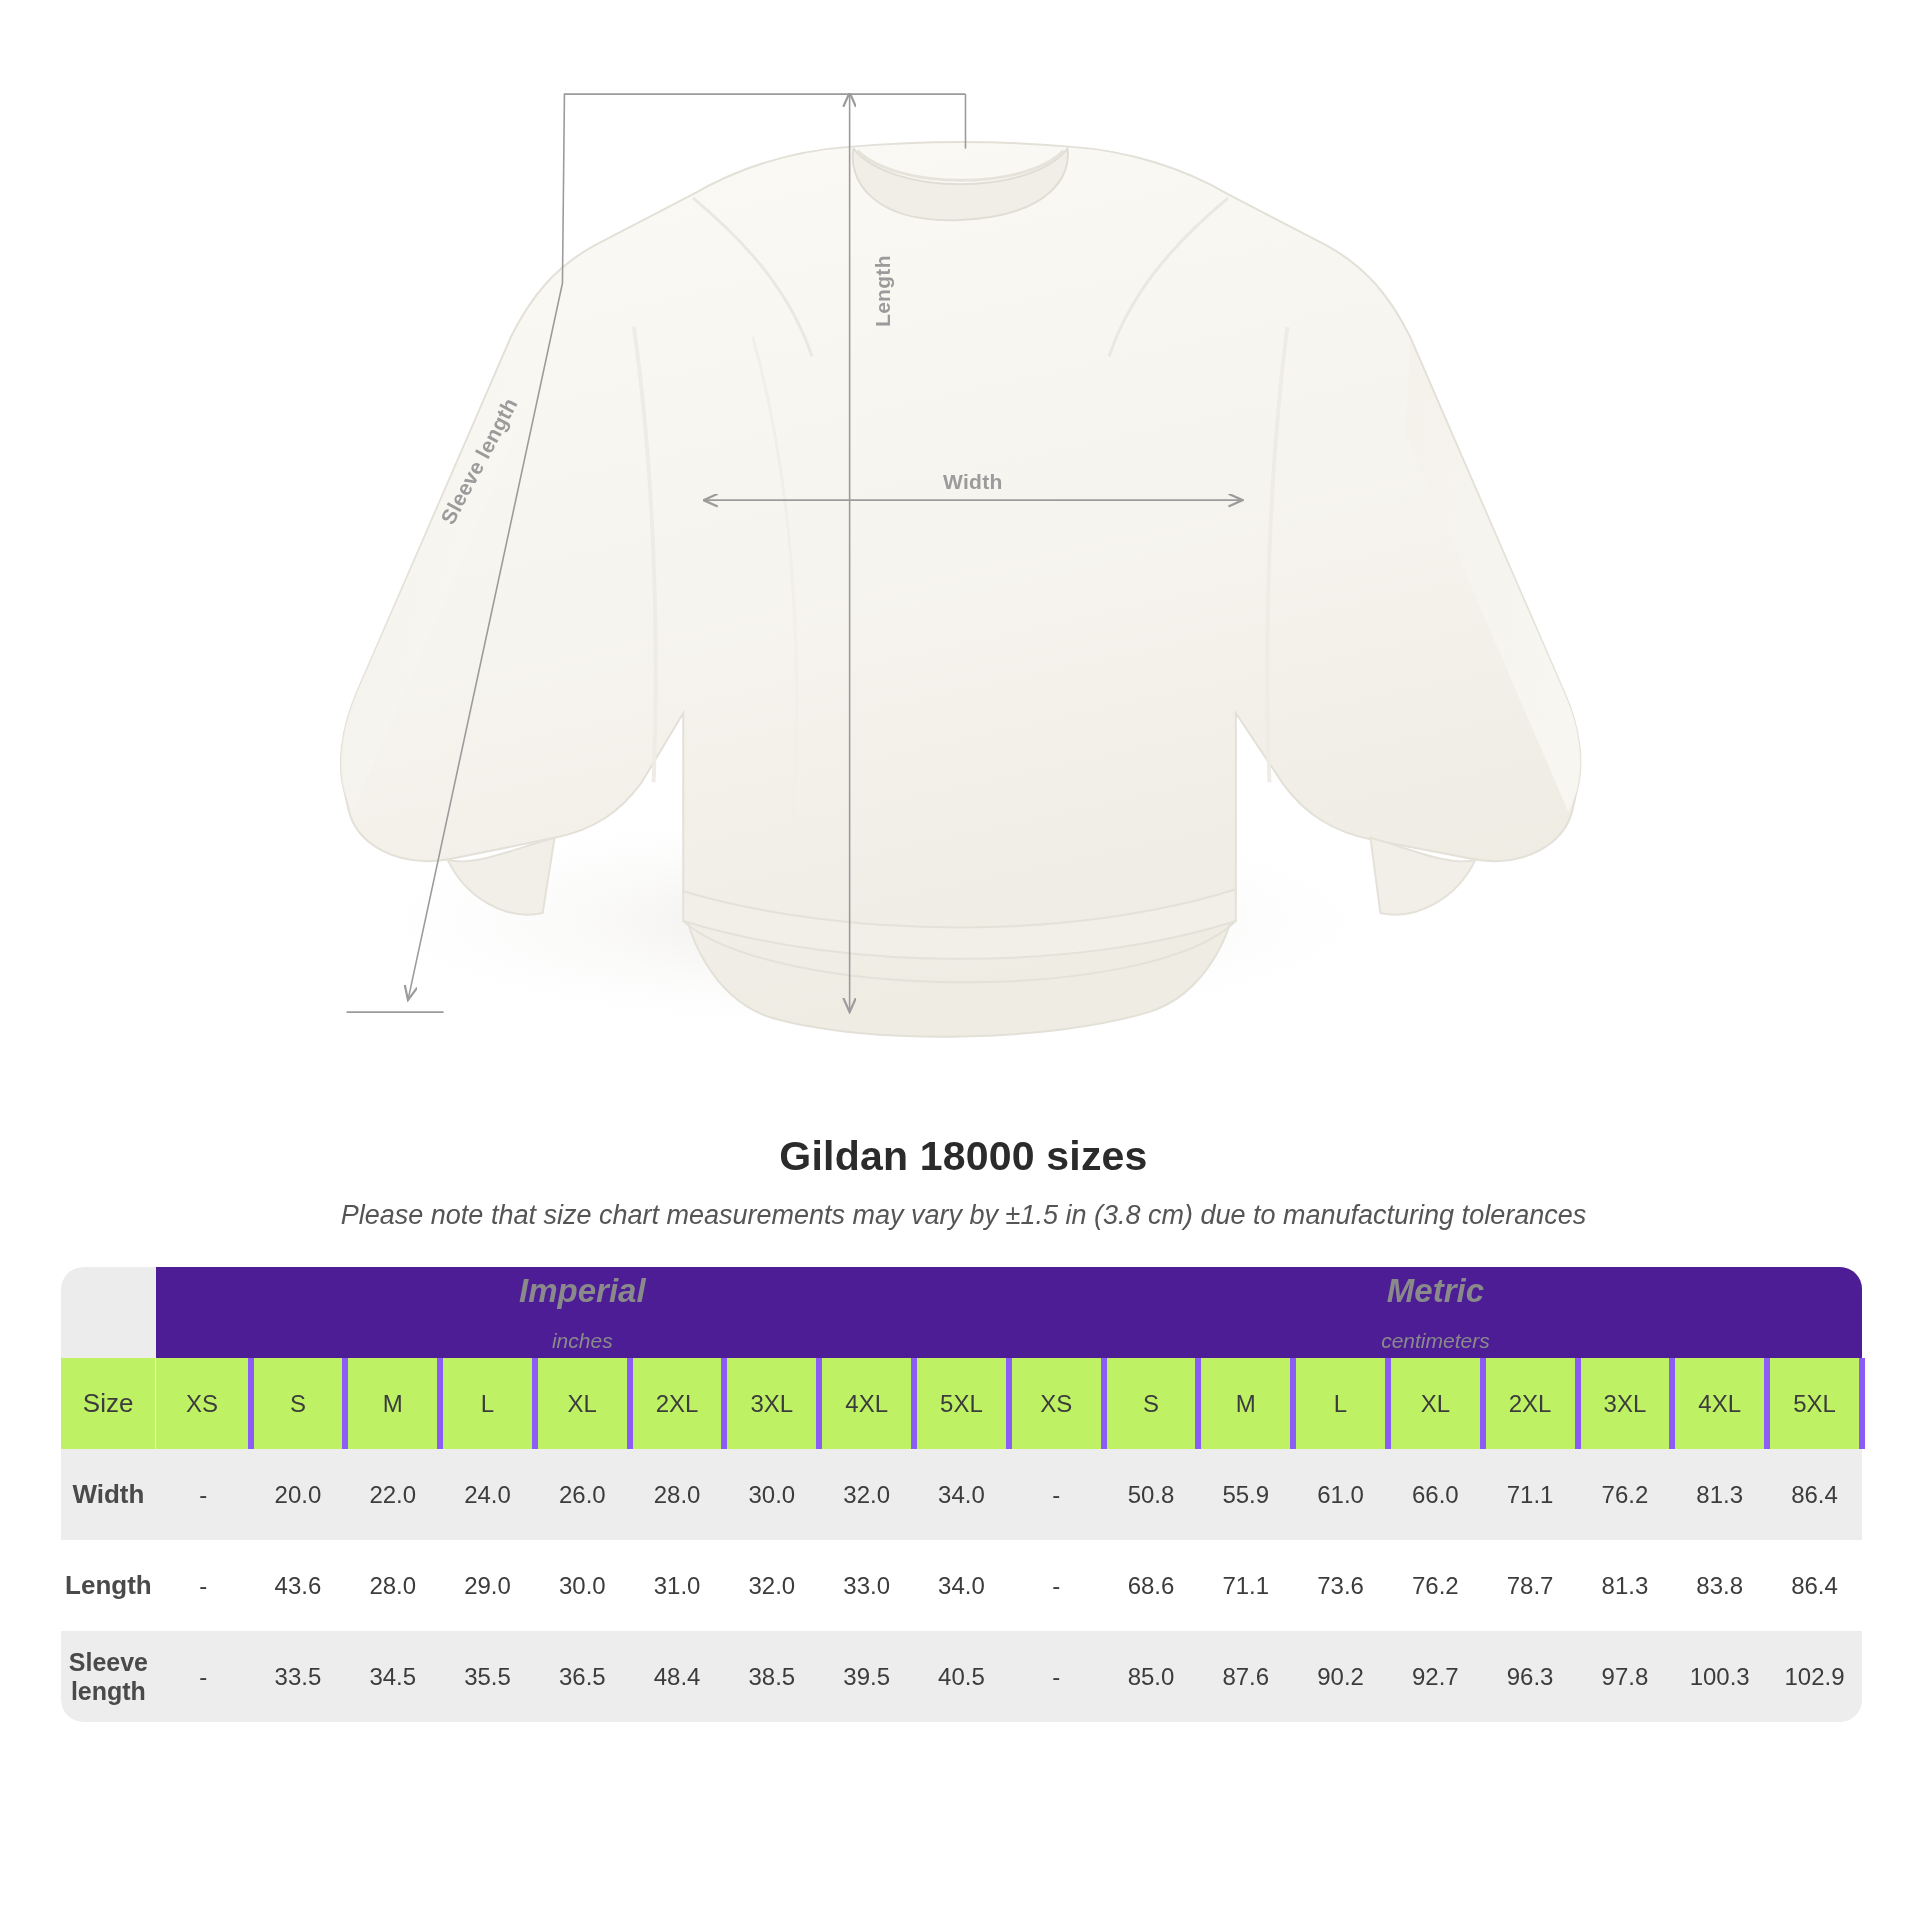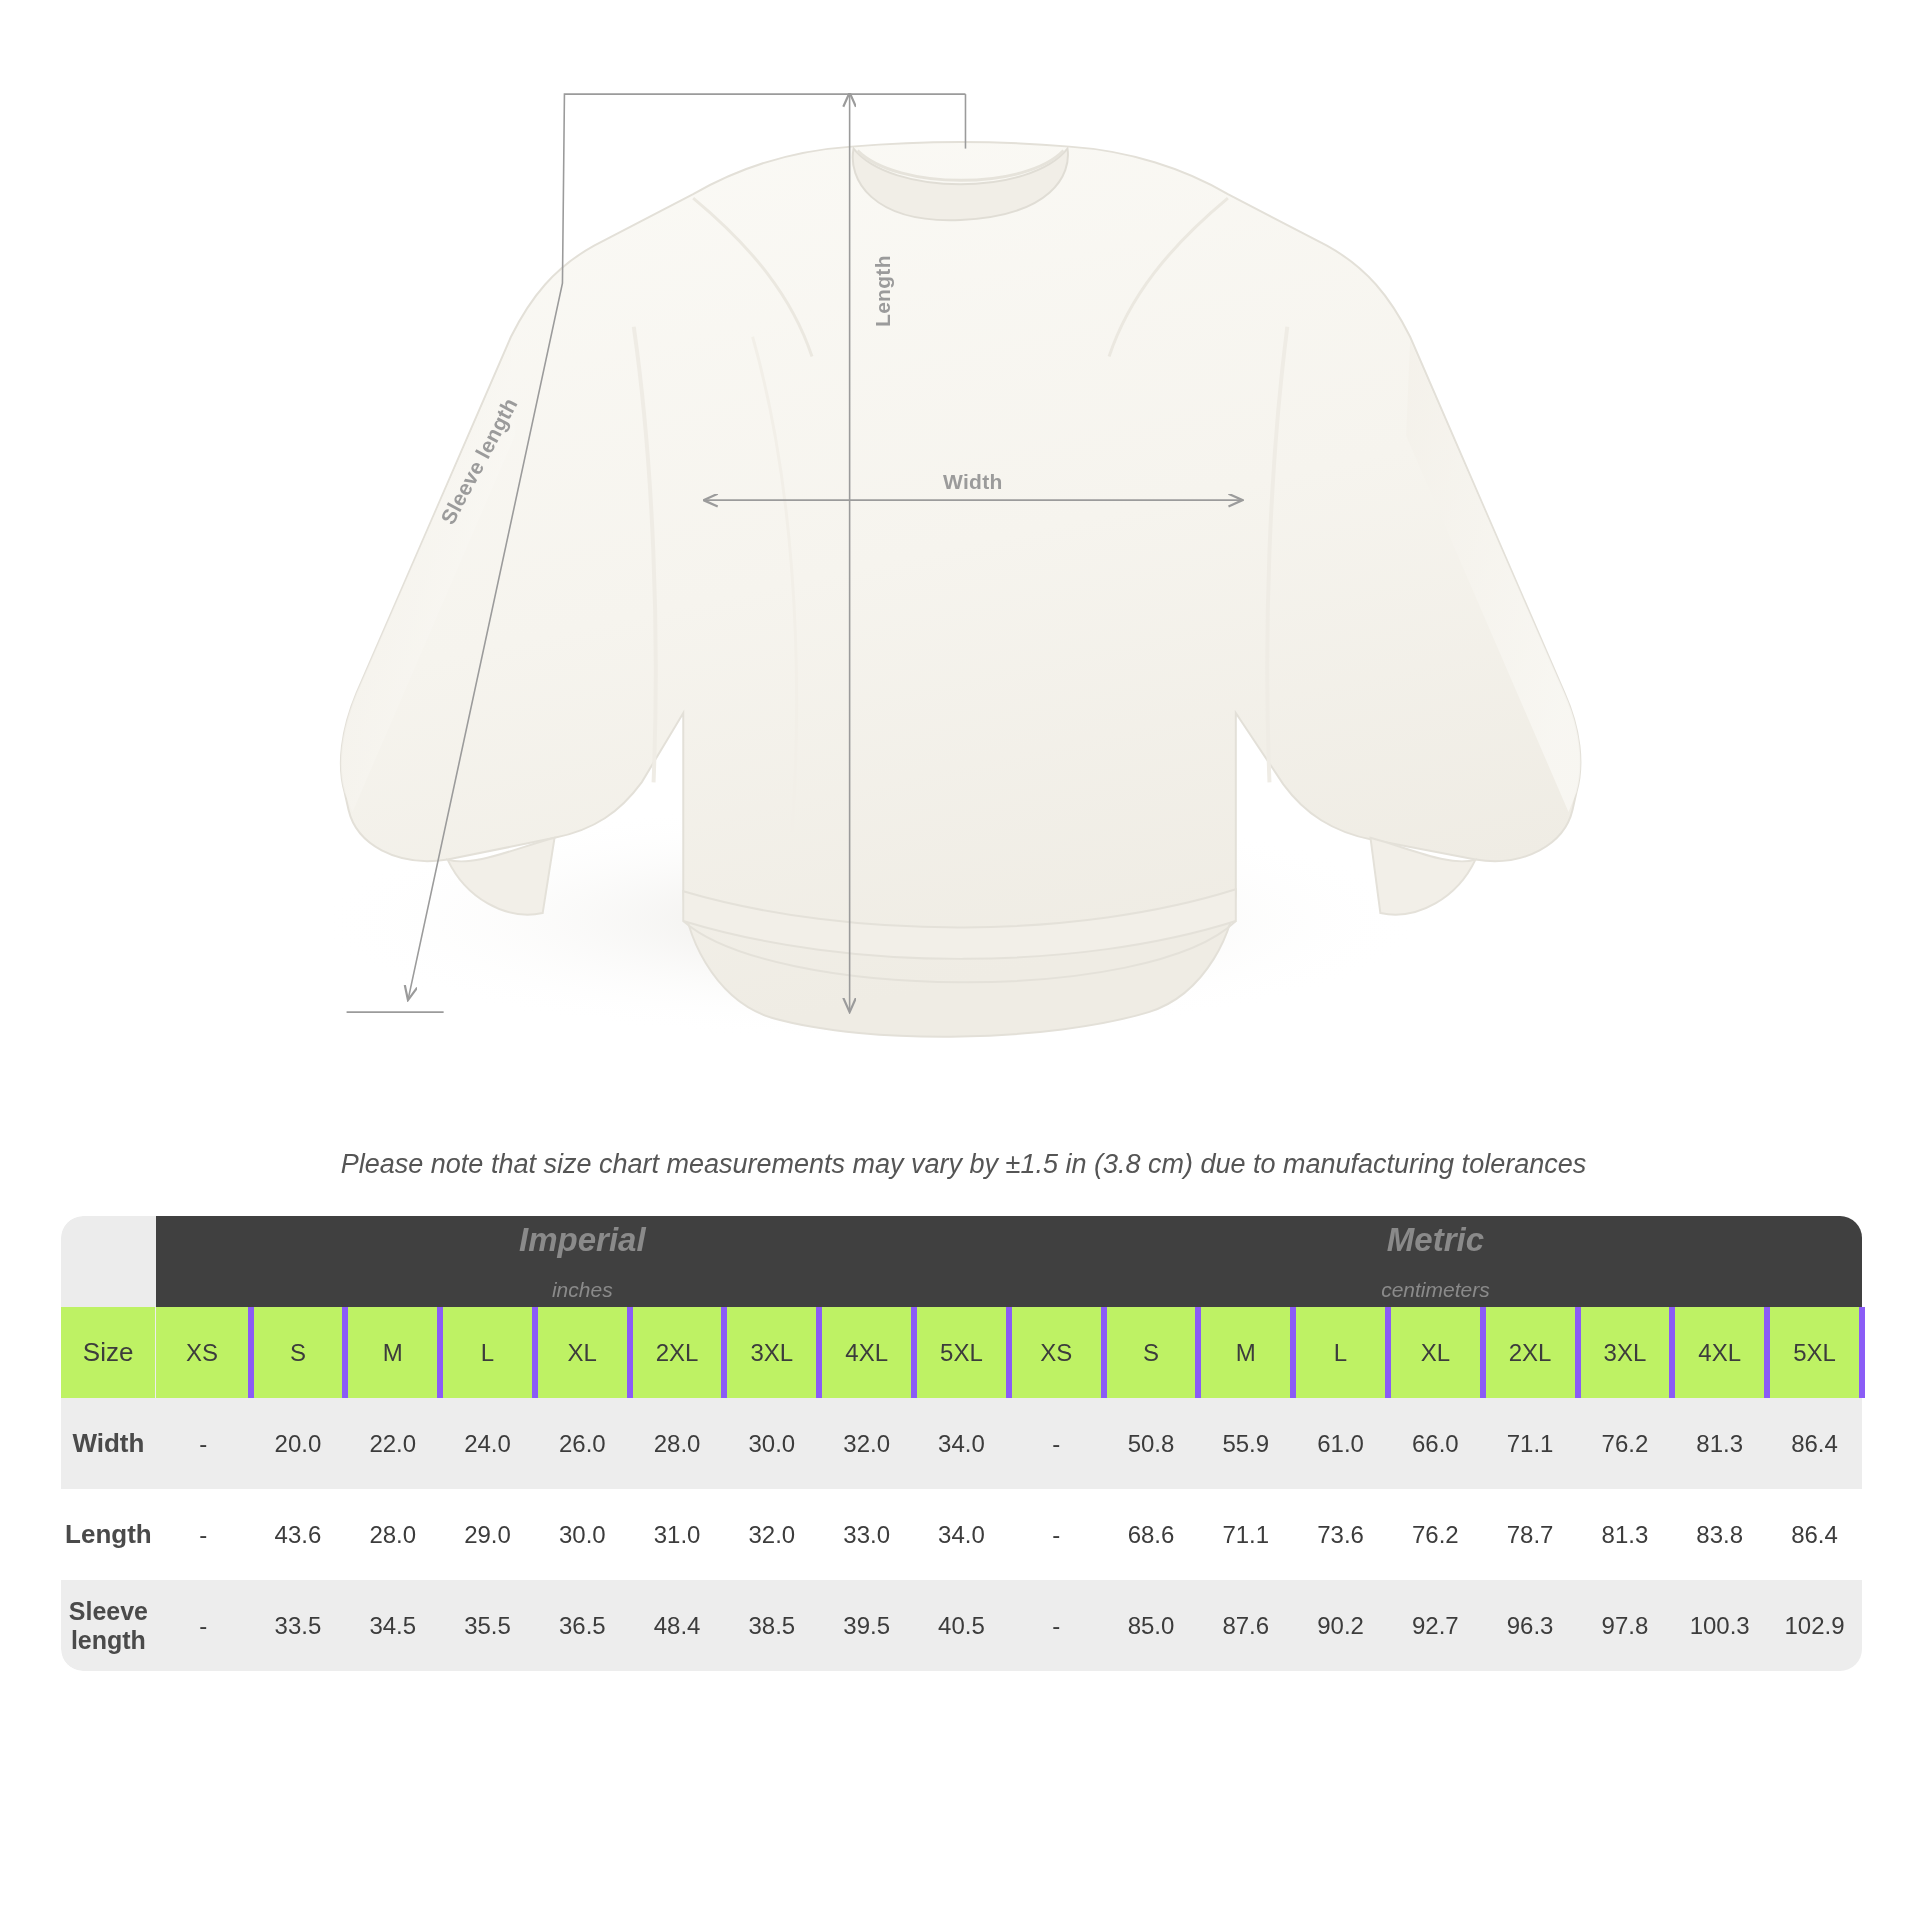--- a/index.html
+++ b/index.html
@@ -90,21 +90,21 @@
     vertical-align: middle;
     font-size: 24px;
     color: #3c3c3c;
     font-weight: normal;
     padding: 0;
     height: 91px;
     border: 0;
   }
   
   .banner-row td {
-    background: #404040;
+    background: #4c1d95;
     height: 147px;
   }
   .unit-name {
     font-size: 33px;
     font-weight: bold;
     font-style: italic;
     color: #8a8a8a;
     line-height: 1.15;
   }
   .unit-sub {
@@ -268,20 +268,21 @@
       <line x1="350" y1="1022" x2="448" y2="1022"></line>
     </g>
   </svg>
 
   <div class="dim-label width-label">Width</div>
   <div class="dim-label length-label">Length</div>
   <div class="dim-label sleeve-label">Sleeve length</div>
 </div>
 
 <div class="title-block">
+  <h1 class="chart-title">Gildan 18000 sizes</h1>
   <div class="chart-note">Please note that size chart measurements may vary by ±1.5 in (3.8 cm) due to manufacturing tolerances</div>
 </div>
 
 <div class="table-wrap">
   <table class="size-table">
     <tbody>
       <tr class="banner-row">
         <td class="corner"></td>
         <td colspan="9">
           <div class="unit-name">Imperial</div>

